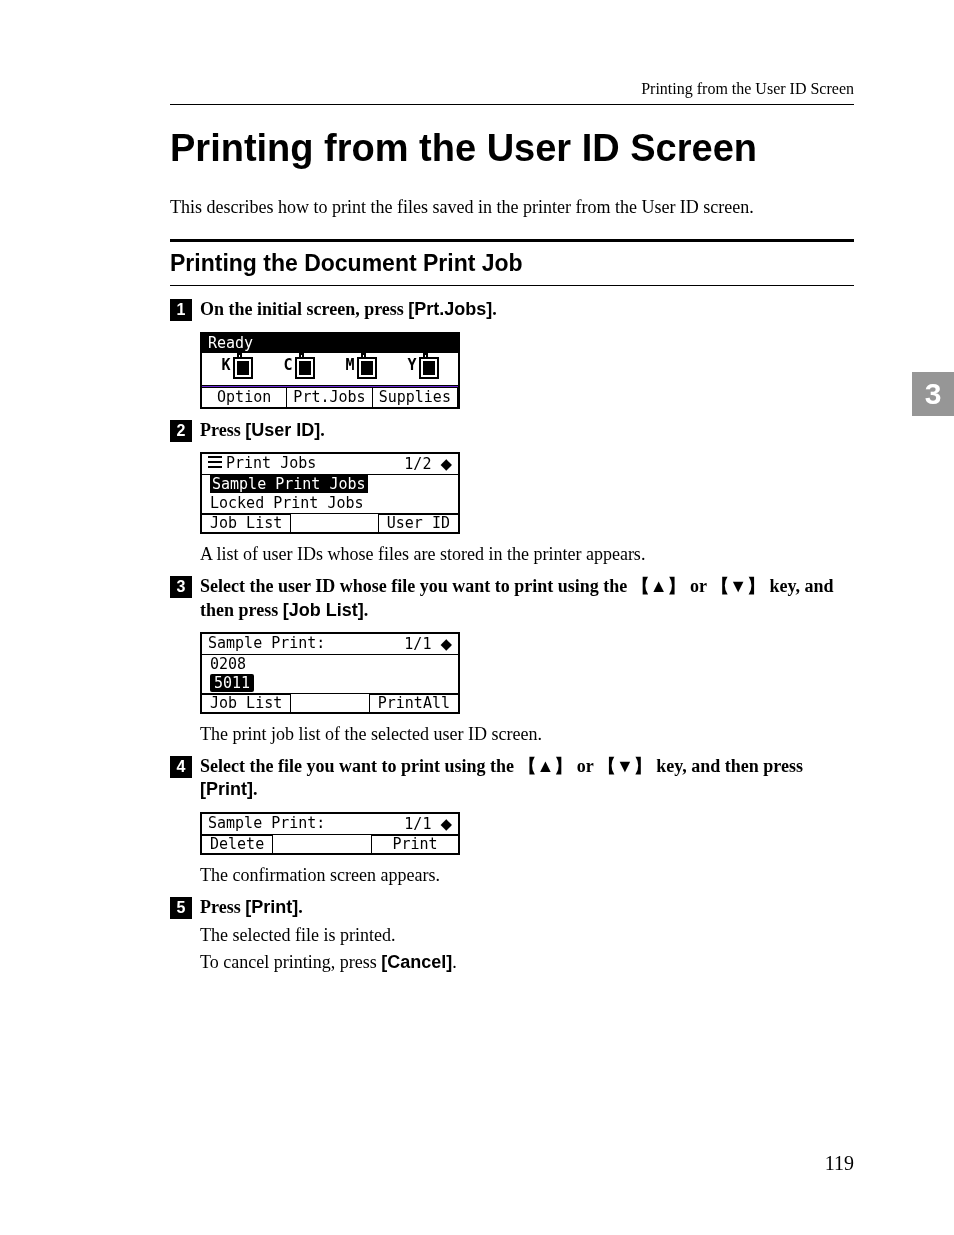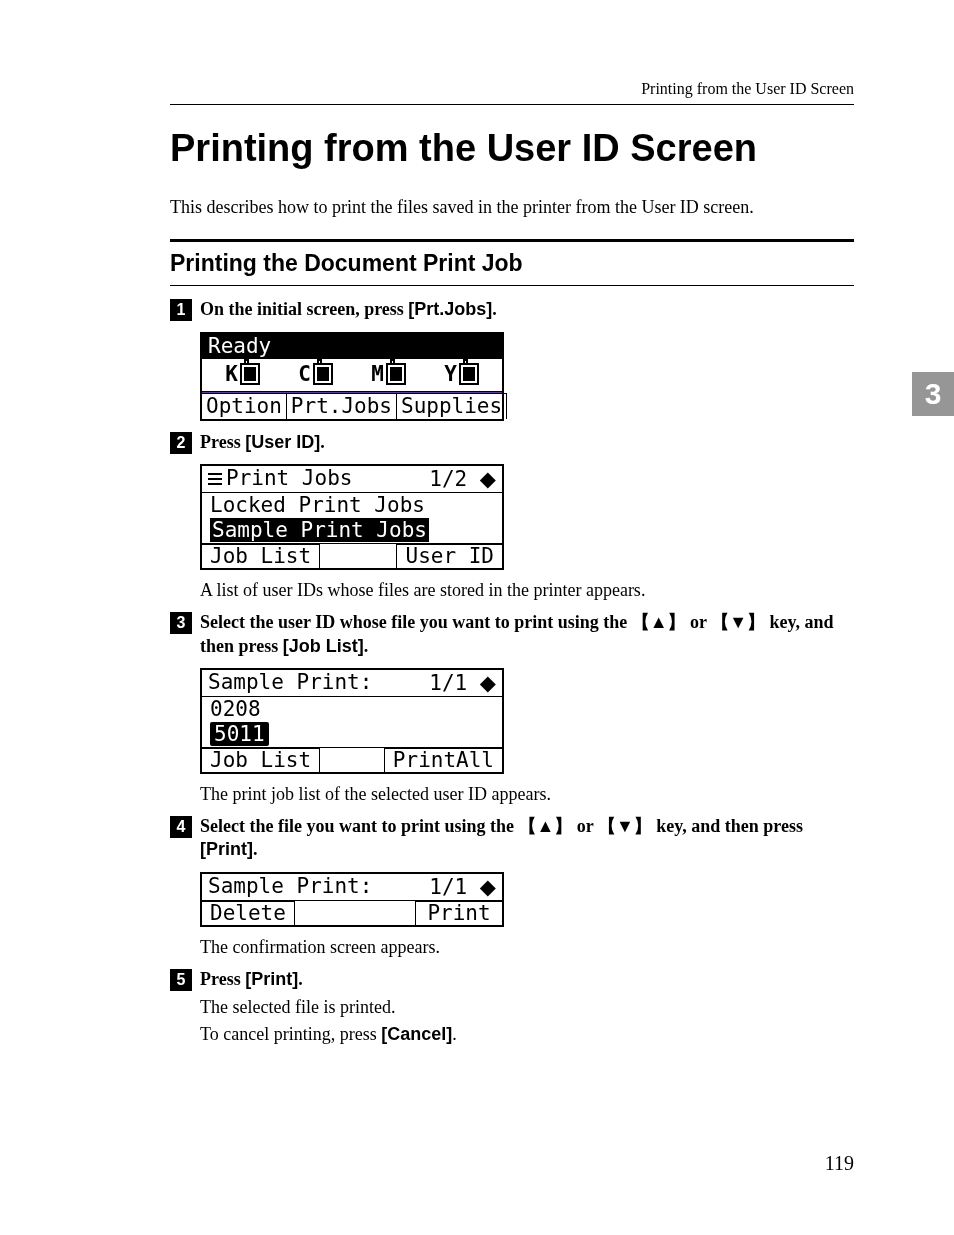--- a/index.html
+++ b/index.html
@@ -110,24 +110,24 @@
     font-family: Arial, Helvetica, sans-serif;
     font-weight: bold;
   }
   .follow {
     margin: 6px 0 0 30px;
     font-size: 18px;
   }
   
   .lcd {
     margin: 10px 0 10px 30px;
-    width: 304px;
+    width: 260px;
     border: 2px solid #000;
     font-family: "Lucida Console", Menlo, Consolas, monospace;
-    font-size: 21px;
+    font-size: 15px;
     box-sizing: border-box;
     line-height: 1.0;
   }
   .lcd .row { display: flex; }
   .lcd .cell { padding: 3px 6px 2px 6px; white-space: nowrap; }
   .lcd .grow { flex: 1; }
   .lcd .inv { background:#000; color:#fff; }
   .lcd .btnbar { display:flex; border-top:1px solid #6d28d9; }
   .lcd .btn {
     flex:1; text-align:center; padding:2px 4px;
@@ -245,22 +245,22 @@
       </span>
     </div>
   </div>
 
   <div class="lcd lcd2">
     <div class="titlebar">
       <span><span class="icon-list"></span><span>Print Jobs</span></span>
       <span><span>1/2</span> <span class="arrow">◆</span></span>
     </div>
     <div class="list">
+      <div class="listitem sel"><span class="box">Sample Print Jobs</span></div>
       <div class="listitem">Locked Print Jobs</div>
-      <div class="listitem sel"><span class="box">Sample Print Jobs</span></div>
     </div>
     <div class="footbar">
       <div class="foot-btn" style="border-left:none;">Job List</div>
       <div class="spacer"></div>
       <div class="foot-btn" style="border-right:none;">User ID</div>
     </div>
   </div>
 
   <p class="follow">A list of user IDs whose files are stored in the printer appears.</p>
 
@@ -282,21 +282,21 @@
       <div class="listitem">0208</div>
       <div class="listitem sel"><span class="box">5011</span></div>
     </div>
     <div class="footbar">
       <div class="foot-btn" style="border-left:none;">Job List</div>
       <div class="spacer"></div>
       <div class="foot-btn" style="border-right:none;">PrintAll</div>
     </div>
   </div>
 
-  <p class="follow">The print job list of the selected user ID appears.</p>
+  <p class="follow">The print job list of the selected user ID screen.</p>
 
   <div class="step">
     <div class="step-head">
       <span class="badge">4</span>
       <span class="txt">
         <span>Select the file you want to print using the </span><span class="keycap">【▲】</span><span> or </span><span class="keycap">【▼】</span><span> key, and then press </span><span class="bold-ui">[Print]</span><span>.</span>
       </span>
     </div>
   </div>
 

